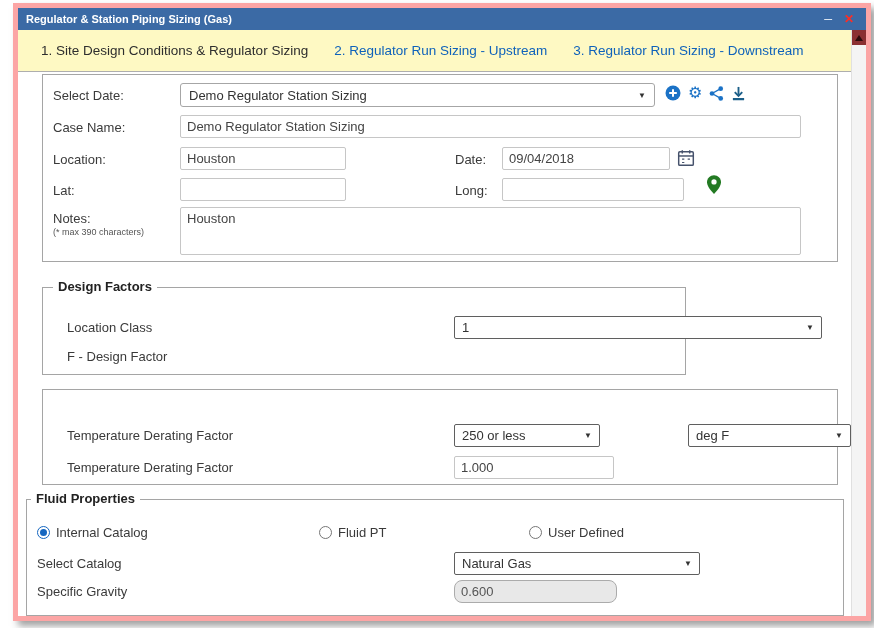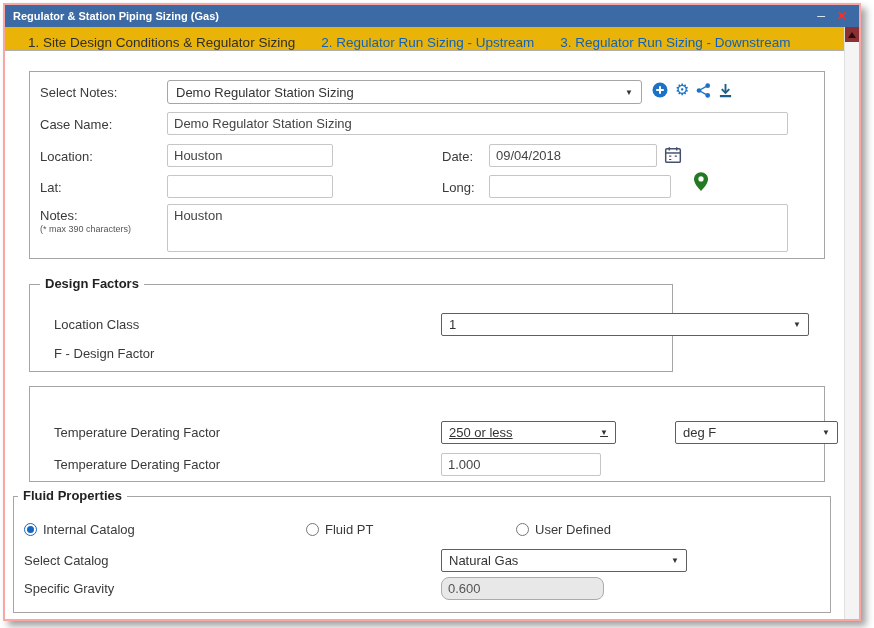--- a/index.html
+++ b/index.html
@@ -2,38 +2,38 @@
 <html><head>
 <meta charset="utf-8">
 <style>
   * { box-sizing: border-box; }
   html,body { margin:0; padding:0; }
   body {
     width:874px; height:628px; position:relative; overflow:hidden;
     background:#ffffff; font-family:"Liberation Sans", sans-serif;
   }
   .dialog {
-    position:absolute; left:3px; top:3px; width:858px; height:618px;
-    background:#fff; border:2px solid #fca5a5;
+    position:absolute; left:13px; top:3px; width:858px; height:618px;
+    background:#fff; border:5px solid #fca5a5;
     box-shadow:5px 5px 7px rgba(110,110,110,0.65);
     overflow:hidden;
   }
   
   .titlebar {
     height:22px; background:#3b6aa5; display:flex; align-items:center;
     padding:0 8px;
   }
   .titlebar .title { color:#fff; font-size:11px; font-weight:bold; }
   .win-controls { margin-left:auto; display:flex; gap:12px; align-items:center; padding-right:4px; }
   .btn-min { color:#fff; font-size:11px; font-weight:bold; cursor:pointer; }
   .btn-close { color:#ff2d23; font-size:12px; font-weight:bold; cursor:pointer; }
   
   .tabbar {
-    height:24px; display:flex; align-items:flex-end; padding-left:10px;
-    border-bottom:1px solid #aeaeae; background:#eab308; margin-right:15px;
+    height:42px; display:flex; align-items:center; padding-left:10px;
+    border-bottom:1px solid #aeaeae; background:#fef9c3; margin-right:15px;
   }
   .tab { font-size:13.5px; padding:0 13px; color:#0f62ba; cursor:pointer; white-space:nowrap; }
   .tab.active { color:#2e2e2e; }
   
   .content { position:absolute; top:52px; left:0; right:15px; bottom:0; }
   .panel { position:absolute; border:1px solid #a5a5a5; background:#fff; }
   .legend {
     position:absolute; top:-9px; background:#fff; padding:0 5px;
     font-size:13px; font-weight:bold; color:#222; white-space:nowrap;
   }
@@ -95,21 +95,21 @@
   <div class="tabbar">
     <span class="tab active">1. Site Design Conditions &amp; Regulator Sizing</span>
     <span class="tab">2. Regulator Run Sizing - Upstream</span>
     <span class="tab">3. Regulator Run Sizing - Downstream</span>
   </div>
 
   <div class="content">
 
     <div class="panel" style="left:24px; top:14px; width:796px; height:188px;">
 
-      <span class="lbl" style="left:10px; top:13px;">Select Notes:</span>
+      <span class="lbl" style="left:10px; top:13px;">Select Date:</span>
       <div class="combo" style="left:137px; top:8px; width:475px;">
         <span>Demo Regulator Station Sizing</span>
         <span class="chev">▼</span>
       </div>
       <div class="icon-row" style="left:622px; top:10px;">
         <span class="icon">
           <svg width="16" height="16" viewBox="0 0 16 16">
               <circle cx="8" cy="8" r="7.5" fill="#1b72c6"></circle>
               <path d="M8 4.2v7.6M4.2 8h7.6" stroke="#fff" stroke-width="2"></path>
             </svg>
@@ -172,21 +172,21 @@
         <span>1</span>
         <span class="chev">▼</span>
       </div>
 
       <span class="lbl" style="left:24px; top:61px;">F - Design Factor</span>
     </div>
 
     <div class="panel" style="left:24px; top:329px; width:796px; height:96px;">
 
       <span class="lbl" style="left:24px; top:38px;">Temperature Derating Factor</span>
-      <div class="sel" style="left:411px; top:34px; width:175px;text-decoration:underline;">
+      <div class="sel" style="left:411px; top:34px; width:146px;">
         <span>250 or less</span>
         <span class="chev">▼</span>
       </div>
       <div class="sel" style="left:609px; top:34px; width:163px;margin-left:36px;">
         <span>deg F</span>
         <span class="chev">▼</span>
       </div>
 
       <span class="lbl" style="left:24px; top:70px;">Temperature Derating Factor</span>
       <input class="txt" style="left: 411px; top: 66px; width: 160px;" value="1.000">

